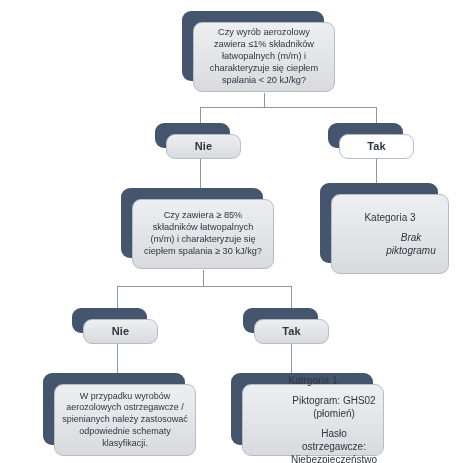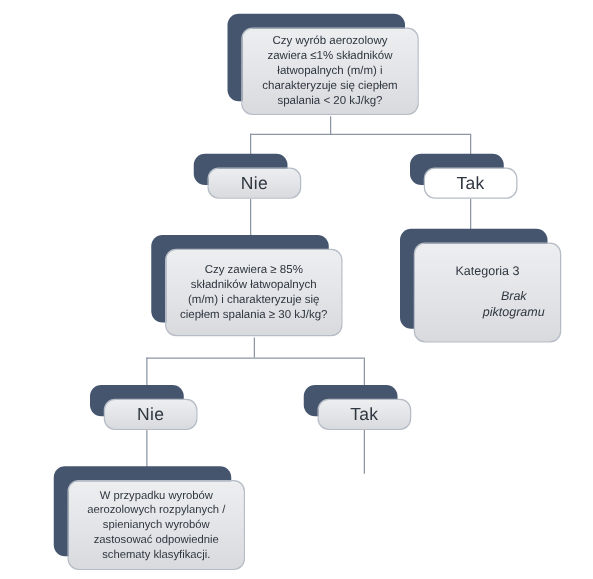--- a/index.html
+++ b/index.html
@@ -69,21 +69,21 @@
     background: #ffffff;
   }
 
   
   .ln {
     display: block;
     line-height: 1.30;
     white-space: pre-line;
   }
   .q-text { font-size: 9.2px; }
-  .yn-text { font-size: 14px; font-weight: normal; letter-spacing: .2px; }
+  .yn-text { font-size: 11px; font-weight: bold; letter-spacing: .2px; }
   .res-text { font-size: 10px; }
   .res-text.ital { font-style: italic; }
   .res-text + .res-text { margin-top: 7px; margin-left: 42px; }
   .note-text { font-size: 9px; }
 
   
   #node-q1       { left: 182px; top: 11px;  width: 142px; height: 70px; }
   #node-nie1     { left: 155px; top: 123px; width: 75px;  height: 25px; }
   #node-tak1     { left: 328px; top: 123px; width: 75px;  height: 25px; }
   #node-q2       { left: 121px; top: 188px; width: 142px; height: 70px; }
@@ -160,18 +160,26 @@
   <div class="node" id="node-tak2">
     <div class="plate"></div>
     <div class="face grad">
       <span class="ln yn-text">Tak</span>
     </div>
   </div>
 
   <div class="node" id="node-note">
     <div class="plate"></div>
     <div class="face grad">
-      <span class="ln note-text">W przypadku wyrobów aerozolowych rozpylanych / spienianych wyrobów zastosować odpowiednie schematy klasyfikacji.</span>
+      <span class="ln note-text">W przypadku wyrobów aerozolowych ostrzegawcze / spienianych należy zastosować odpowiednie schematy klasyfikacji.</span>
     </div>
   </div>
 
+  <div class="node" id="node-kat1">
+    <div class="plate"></div>
+    <div class="face grad">
+      <span class="ln res-text">Katrgoria 1</span>
+      <span class="ln res-text">Piktogram: GHS02 (płomień)</span>
+      <span class="ln res-text">Hasło ostrzegawcze: Niebezpieczeństwo</span>
+    </div>
+  </div>
 
 </div>
 
 </body></html>

